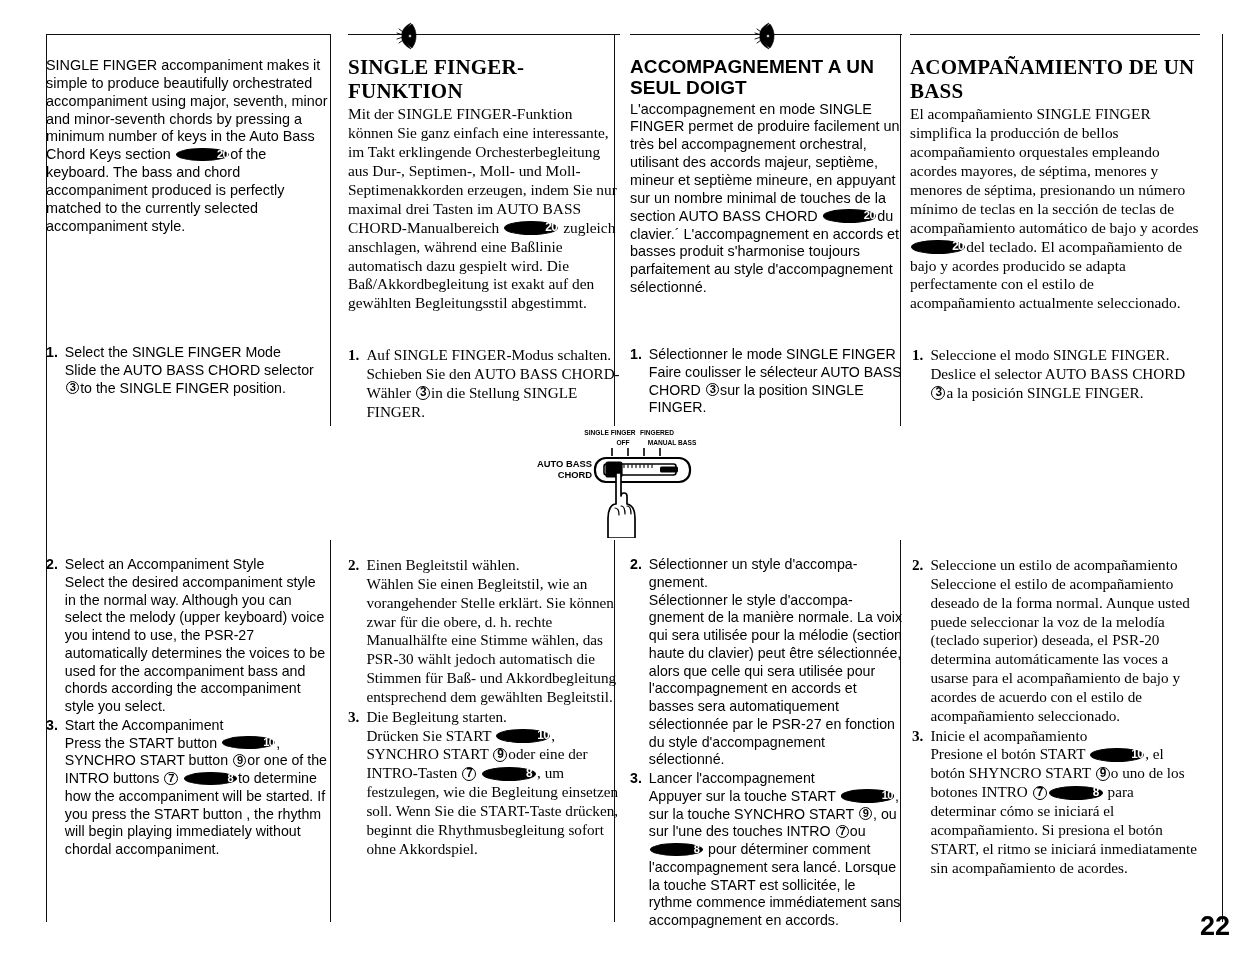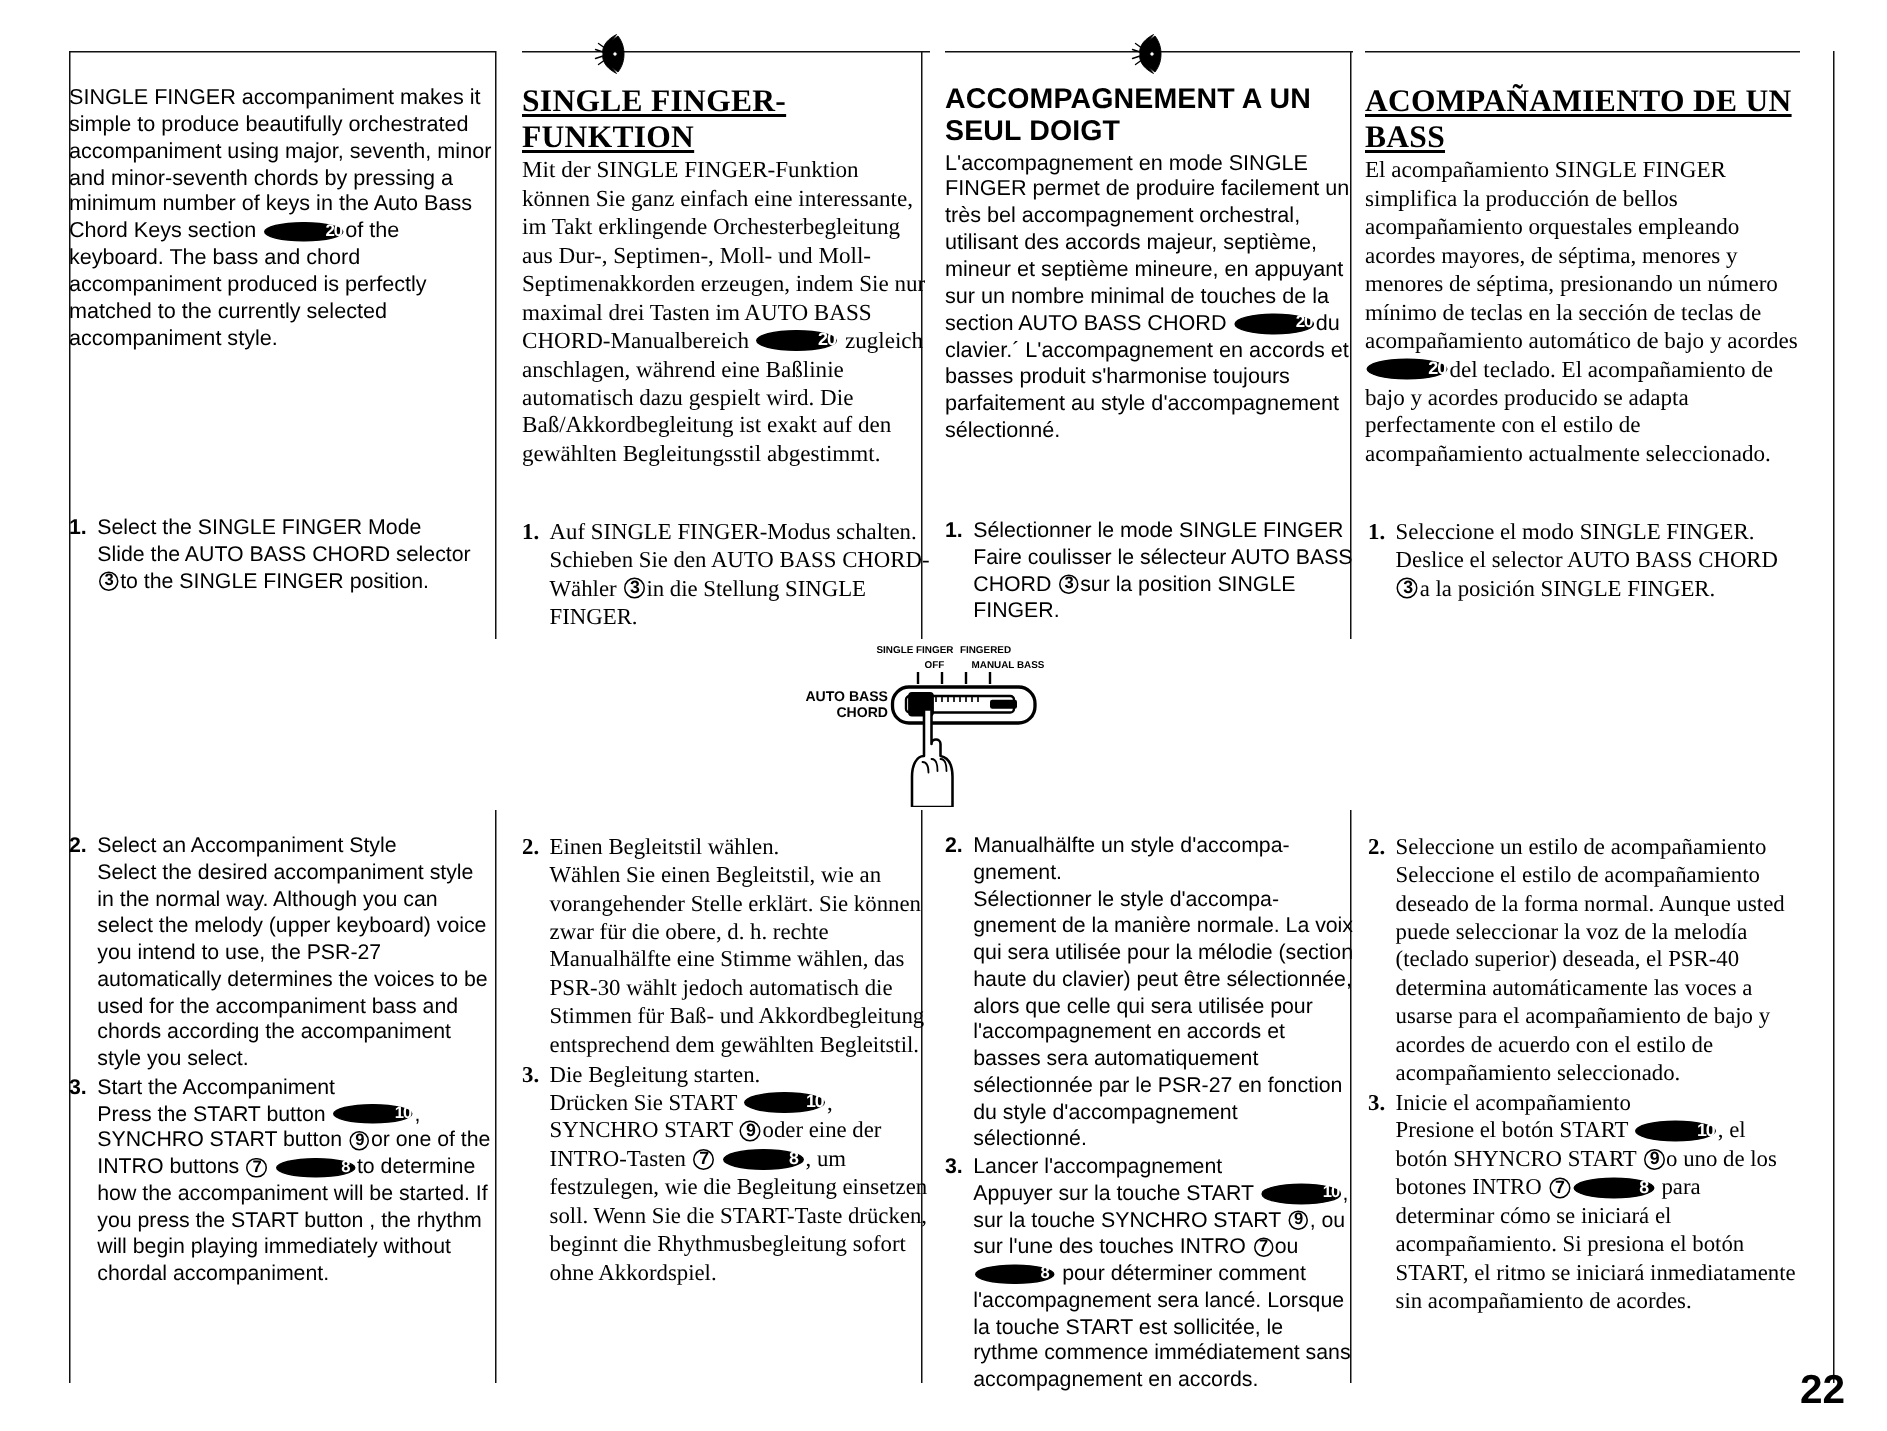--- a/index.html
+++ b/index.html
@@ -53,21 +53,21 @@
   
   h1.title {
     margin: 0 0 2px 0;
     padding: 0;
     font-size: 19px;
     line-height: 1.12;
     font-weight: bold;
     letter-spacing: 0.1px;
   }
   .sans h1.title { font-family: "Liberation Sans", sans-serif; }
-  .serif h1.title { font-family: "Liberation Serif", serif; font-size: 21px; letter-spacing: 0.2px; text-decoration: underline;}
+  .serif h1.title { font-family: "Liberation Serif", serif; font-size: 21px; letter-spacing: 0.2px;}
 
   
   p.intro {
     margin: 1px 0 0 0;
     padding: 0;
   }
   .sans p.intro {
     font-family: "Liberation Sans", sans-serif;
     font-size: 14.4px;
     line-height: 1.24;
@@ -292,21 +292,21 @@
         <span class="step-head">Sélectionner le mode SINGLE FINGER</span>
         <span class="step-text"><span>Faire coulisser le sélecteur AUTO BASS CHORD </span><span class="ref">3</span><span>sur la position SINGLE FINGER.</span></span>
       </span>
     </div>
   </div>
 
   <div class="steps sans" style="left:630px; top:556px; width:272px;">
     <div class="step">
       <span class="step-num">2.</span>
       <span class="step-body">
-        <span class="step-head">Manualhälfte un style d'accompa-gnement.</span>
+        <span class="step-head">Sélectionner un style d'accompa-gnement.</span>
         <span class="step-text">Sélectionner le style d'accompa-gnement de la manière normale.  La voix qui sera utilisée pour la mélodie (section haute du clavier) peut être sélectionnée, alors que celle qui sera utilisée pour l'accompagnement en accords et basses sera automatiquement sélectionnée par le PSR-27 en fonction du style d'accompagnement sélectionné.</span>
       </span>
     </div>
     <div class="step">
       <span class="step-num">3.</span>
       <span class="step-body">
         <span class="step-head">Lancer l'accompagnement</span>
         <span class="step-text"><span>Appuyer sur la touche START </span><span class="ref solid">10</span><span>, sur la touche SYNCHRO START </span><span class="ref">9</span><span>, ou sur l'une des touches INTRO </span><span class="ref">7</span><span>ou</span><span class="ref solid">8</span> <span>pour déterminer comment l'accompagnement sera lancé. Lorsque la touche START est sollicitée, le rythme commence immédiatement sans accompagnement en accords.</span></span>
       </span>
     </div>
@@ -325,21 +325,21 @@
         <span class="step-text"><span>Deslice el selector AUTO BASS CHORD </span><span class="ref">3</span><span>a la posición SINGLE FINGER.</span></span>
       </span>
     </div>
   </div>
 
   <div class="steps serif" style="left:912px; top:556px; width:290px;">
     <div class="step">
       <span class="step-num">2.</span>
       <span class="step-body">
         <span class="step-head">Seleccione un estilo de acompañamiento</span>
-        <span class="step-text">Seleccione el estilo de acompañamiento deseado de la forma normal.  Aunque usted puede seleccionar la voz de la melodía (teclado superior) deseada, el PSR-40 determina automáticamente las voces a usarse para el acompañamiento de bajo y acordes de acuerdo con el estilo de acompañamiento seleccionado.</span>
+        <span class="step-text">Seleccione el estilo de acompañamiento deseado de la forma normal.  Aunque usted puede seleccionar la voz de la melodía (teclado superior) deseada, el PSR-20 determina automáticamente las voces a usarse para el acompañamiento de bajo y acordes de acuerdo con el estilo de acompañamiento seleccionado.</span>
       </span>
     </div>
     <div class="step">
       <span class="step-num">3.</span>
       <span class="step-body">
         <span class="step-head">Inicie el acompañamiento</span>
         <span class="step-text"><span>Presione el botón START </span><span class="ref solid">10</span><span>, el botón SHYNCRO START </span><span class="ref">9</span><span>o uno de los botones INTRO </span><span class="ref">7</span><span class="ref solid">8</span> <span>para determinar cómo se iniciará el acompañamiento.  Si presiona el botón START, el ritmo se iniciará inmediatamente sin acompañamiento de acordes.</span></span>
       </span>
     </div>
   </div>

